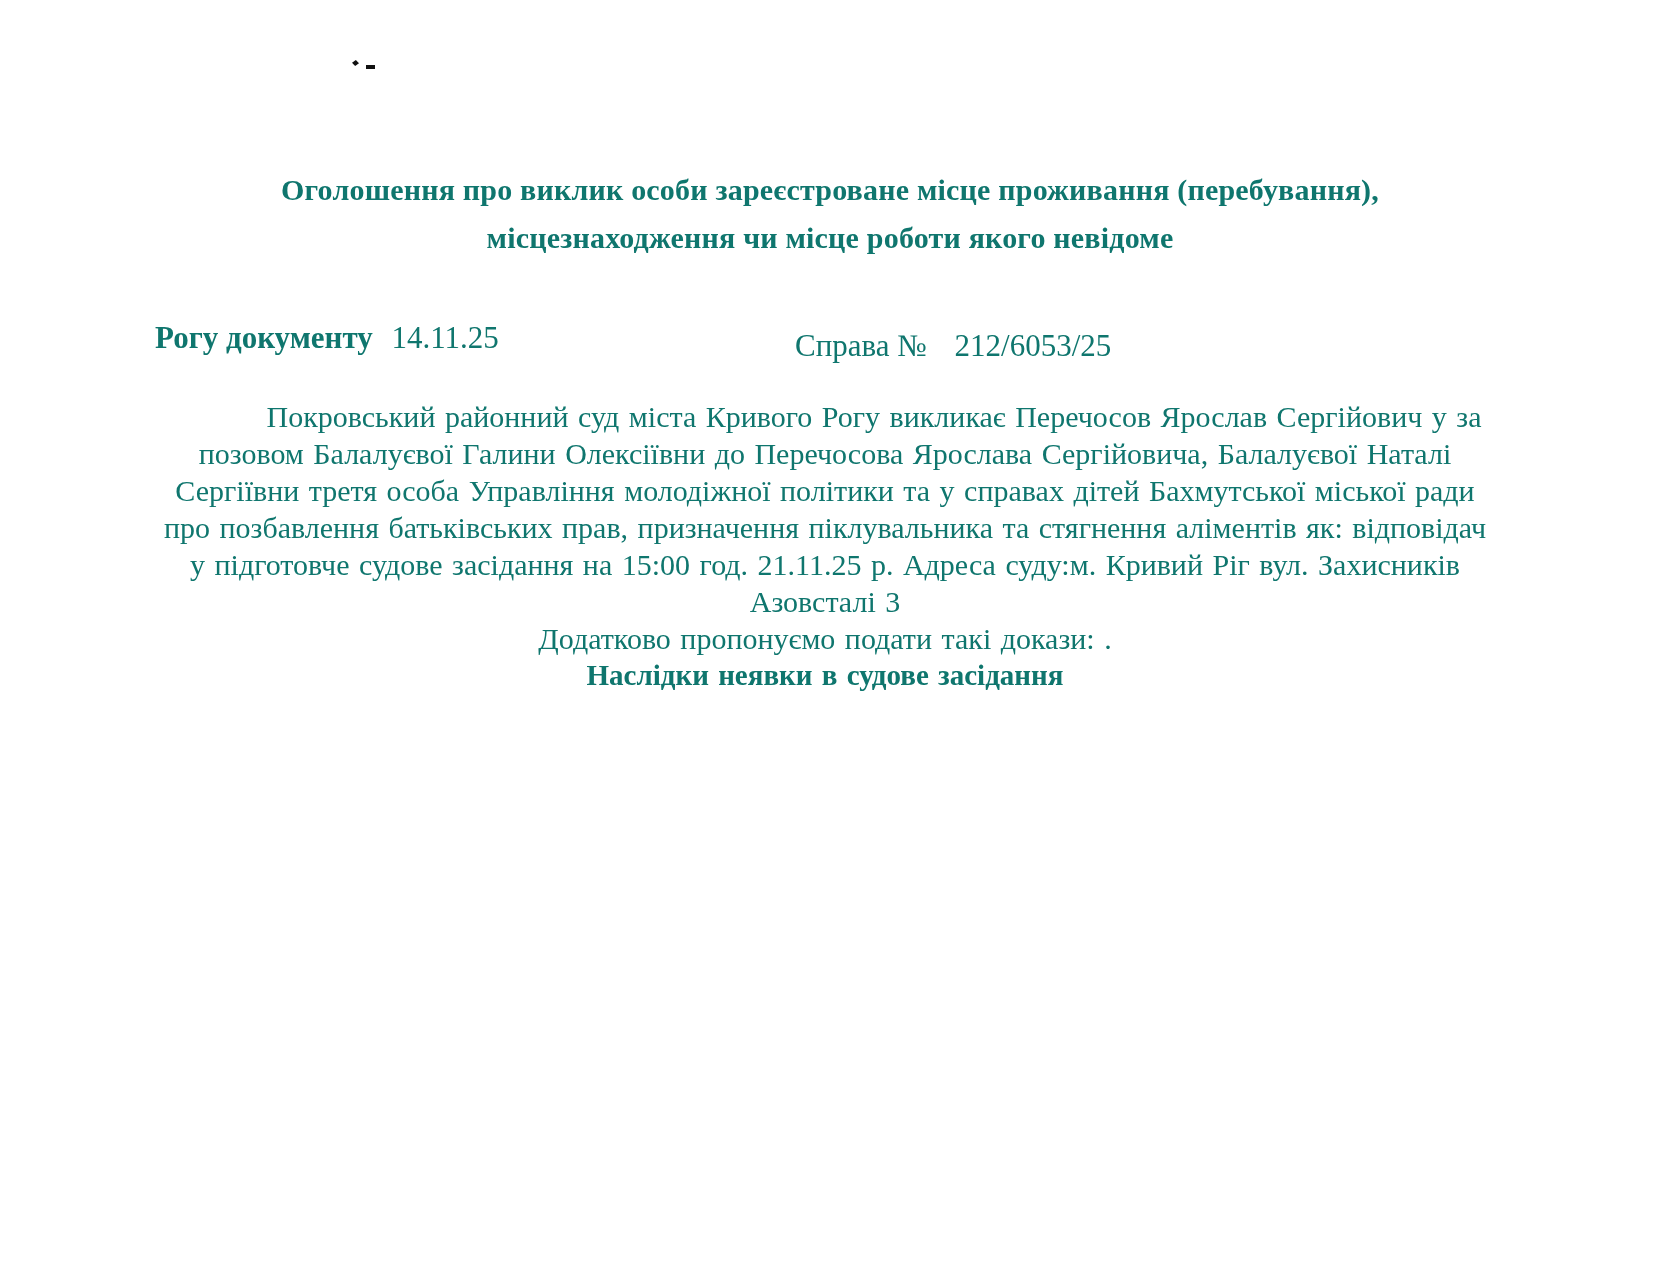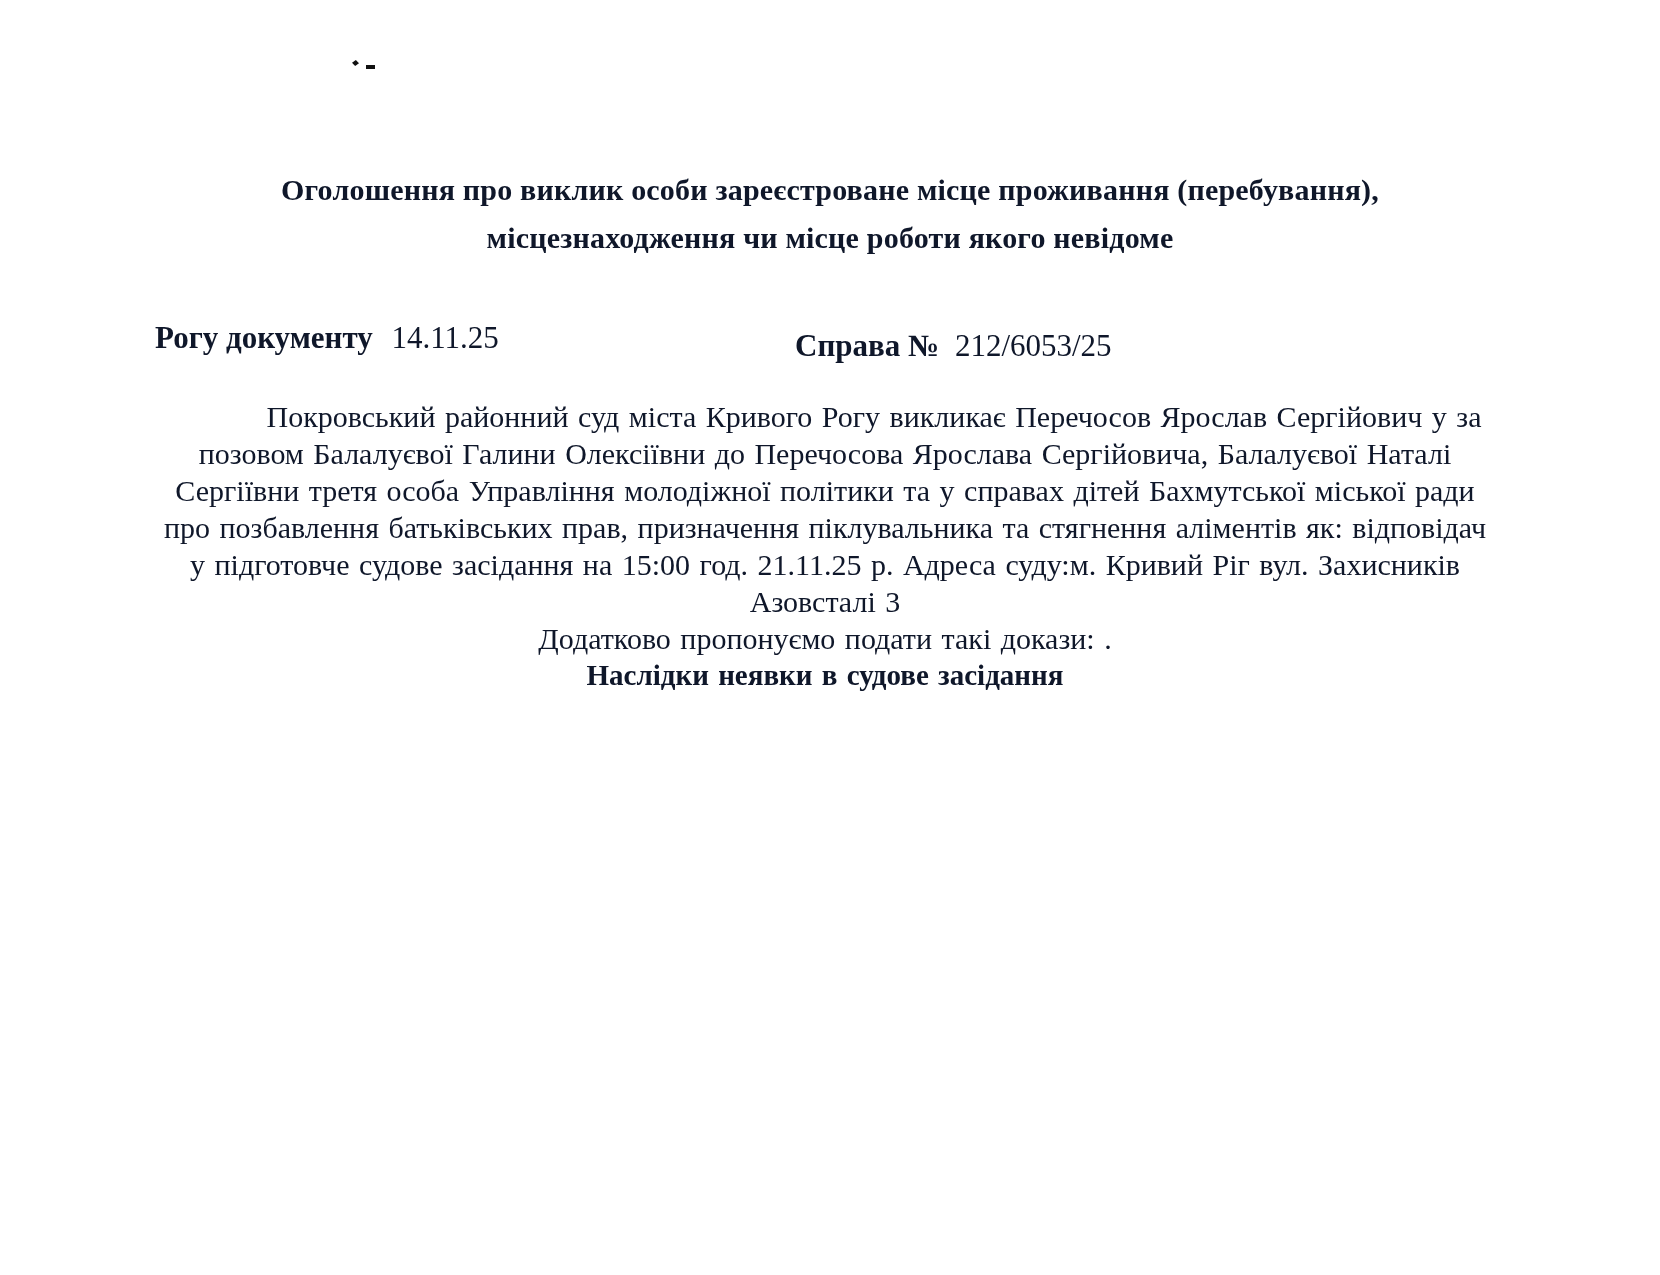--- a/index.html
+++ b/index.html
@@ -7,21 +7,21 @@
     padding: 0;
     background: #ffffff;
   }
   .sheet {
     position: relative;
     width: 1660px;
     height: 1275px;
     background: #ffffff;
     overflow: hidden;
     font-family: "Liberation Serif", "DejaVu Serif", serif;
-    color: #0f172a;
+    color: #0f766e;
   }
   
   .artifact {
     position: absolute;
     left: 352px;
     top: 58px;
     width: 26px;
     height: 14px;
   }
   .artifact .dot-a {
@@ -61,22 +61,22 @@
     white-space: nowrap;
   }
   .date-label { font-weight: bold; }
   .date-value { margin-left: 11px; font-weight: normal; }
   .case-group {
     position: absolute;
     left: 640px;
     top: 8px;
     white-space: nowrap;
   }
-  .case-label { font-weight: bold; }
-  .case-value { margin-left: 8px; }
+  .case-label { font-weight: normal; }
+  .case-value { margin-left: 20px; }
   .content {
     margin: 36px 0 0 155px;
     width: 1340px;
     font-size: 30px;
     line-height: 37px;
     text-align: justify;
     word-spacing: 2px;
   }
   .content p { margin: 0; text-align: center; }
   p.indent { text-indent: 98px; }

